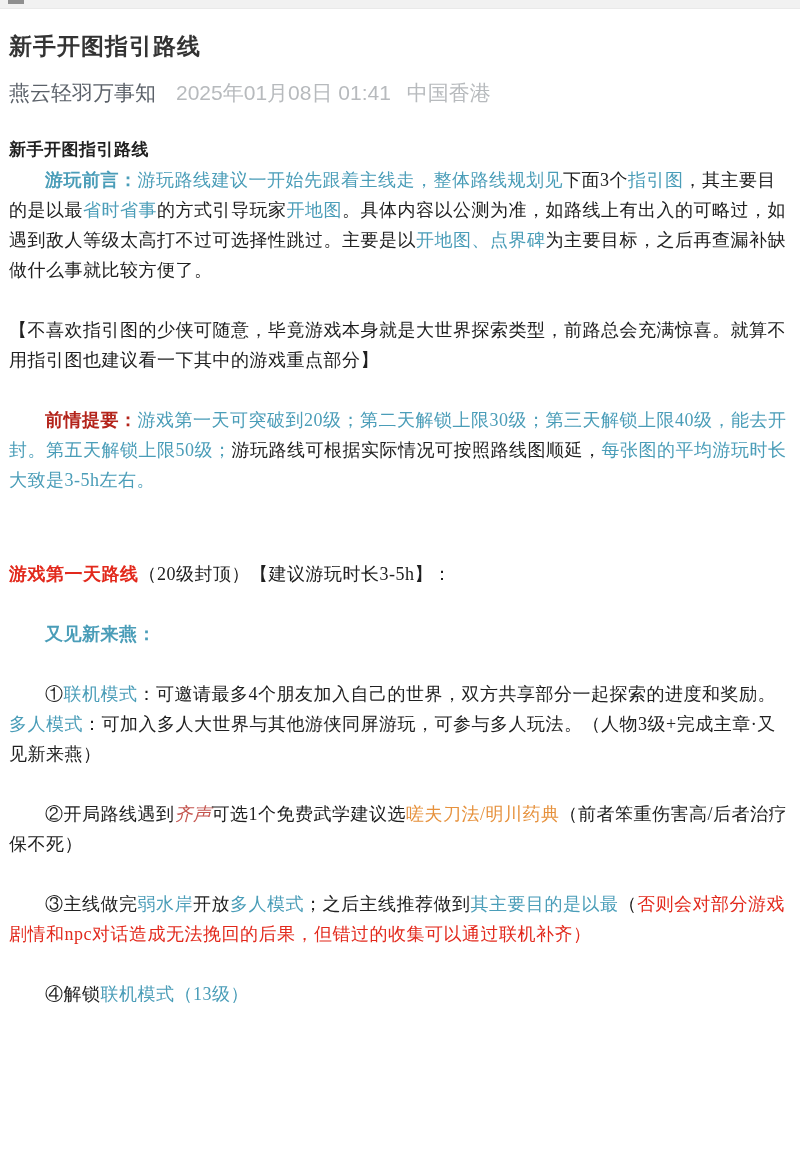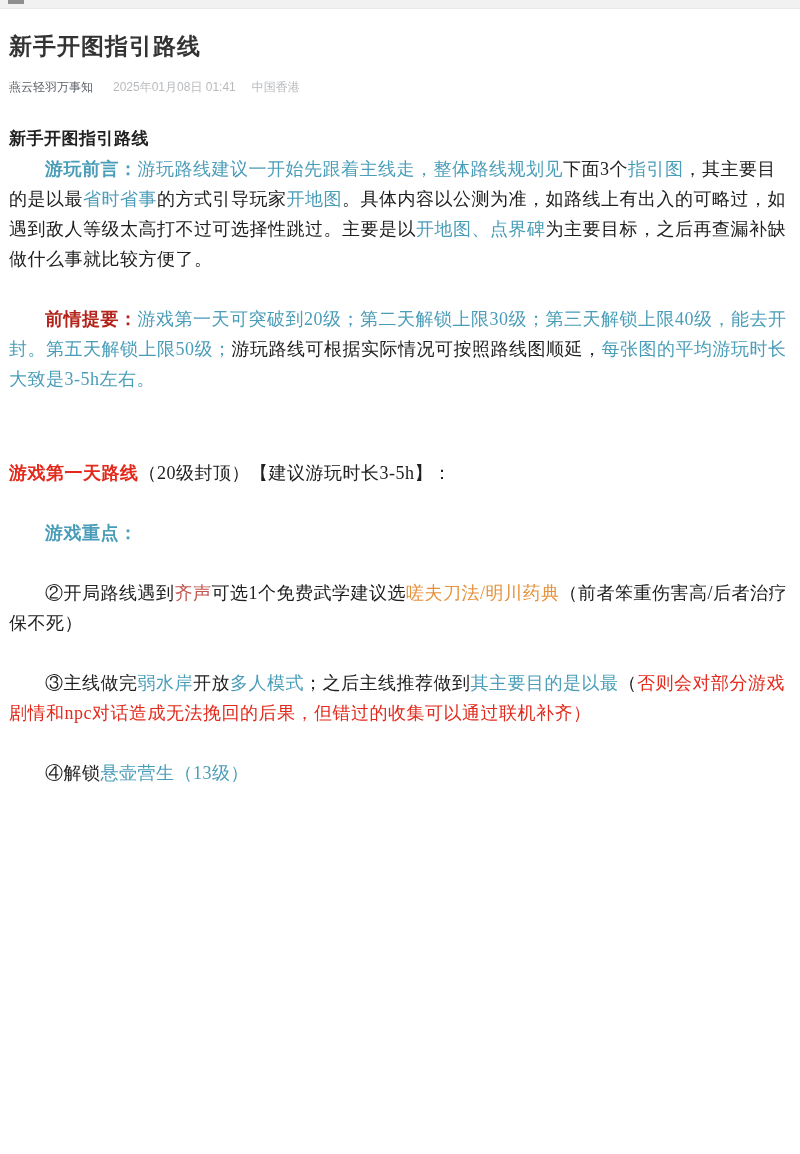--- a/index.html
+++ b/index.html
@@ -34,21 +34,21 @@
     font-family: "Liberation Sans", sans-serif;
     font-size: 23px;
     font-weight: 600;
     color: #333333;
     margin: 22px 0 0 0;
     letter-spacing: 1px;
   }
   .meta {
     margin-top: 17px;
     font-family: "Liberation Sans", sans-serif;
-    font-size: 12px;
+    font-size: 21px;
     white-space: nowrap;
   }
   .meta .author { color: var(--author); margin-right: 20px; cursor: pointer; }
   .meta .date   { color: var(--muted);  margin-right: 16px; }
   .meta .loc    { color: var(--muted); }
 
   .content {
     margin-top: 28px;
     font-size: 18px;
     line-height: 30px;
@@ -65,40 +65,42 @@
     font-size: 17px;
     letter-spacing: 0.5px;
   }
 
   .run-plain            { color: var(--text); }
   .run-blue             { color: var(--blue); }
   .run-blue-bold        { color: var(--blue); font-weight: bold; }
   .run-red-bold         { color: var(--dark_red); font-weight: bold; }
   .run-bright-red-bold  { color: var(--bright_red); font-weight: bold; }
   .run-bright-red       { color: var(--bright_red); }
-  .run-brick            { color: var(--brick); }
+  .run-brick            { color: var(--brick); font-style: italic; }
   .run-orange           { color: var(--orange); }
 </style>
 </head>
 <body>
 
 <div class="topbar">
   <div class="topbar-handle"></div>
 </div>
 
 <div class="article">
   <h1 class="page-title">新手开图指引路线</h1>
 
   <div class="meta">
     <span class="author">燕云轻羽万事知</span><span class="date">2025年01月08日 01:41</span><span class="loc">中国香港</span>
   </div>
 
   <div class="content" id="article-body">
       <p class="heading gap-tight"><span class="run-plain">新手开图指引路线</span></p>
       <p class="indent"><span class="run-blue-bold">游玩前言：</span><span class="run-blue">游玩路线建议一开始先跟着主线走，整体路线规划见</span><span class="run-plain">下面3个</span><span class="run-blue">指引图</span><span class="run-plain">，其主要目的是以最</span><span class="run-blue">省时省事</span><span class="run-plain">的方式引导玩家</span><span class="run-blue">开地图</span><span class="run-plain">。具体内容以公测为准，如路线上有出入的可略过，如遇到敌人等级太高打不过可选择性跳过。主要是以</span><span class="run-blue">开地图、点界碑</span><span class="run-plain">为主要目标，之后再查漏补缺做什么事就比较方便了。</span></p>
+      <p><span class="run-plain">【不喜欢指引图的少侠可随意，毕竟游戏本身就是大世界探索类型，前路总会充满惊喜。就算不用指引图也建议看一下其中的游戏重点部分】</span></p>
       <p class="indent gap-wide"><span class="run-red-bold">前情提要：</span><span class="run-blue">游戏第一天可突破到20级；第二天解锁上限30级；第三天解锁上限40级，能去开封。第五天解锁上限50级；</span><span class="run-plain">游玩路线可根据实际情况可按照路线图顺延，</span><span class="run-blue">每张图的平均游玩时长大致是3-5h左右。</span></p>
       <p><span class="run-bright-red-bold">游戏第一天路线</span><span class="run-plain">（20级封顶）【建议游玩时长3-5h】：</span></p>
-      <p class="indent"><span class="run-blue-bold">游戏重点：</span></p>
+      <p class="indent"><span class="run-blue-bold">又见新来燕：</span></p>
+      <p class="indent"><span class="run-plain">①</span><span class="run-blue">联机模式</span><span class="run-plain">：可邀请最多4个朋友加入自己的世界，双方共享部分一起探索的进度和奖励。</span><span class="run-blue">多人模式</span><span class="run-plain">：可加入多人大世界与其他游侠同屏游玩，可参与多人玩法。（人物3级+完成主章·又见新来燕）</span></p>
       <p class="indent"><span class="run-plain">②开局路线遇到</span><span class="run-brick">齐声</span><span class="run-plain">可选1个免费武学建议选</span><span class="run-orange">嗟夫刀法/明川药典</span><span class="run-plain">（前者笨重伤害高/后者治疗保不死）</span></p>
       <p class="indent"><span class="run-plain">③主线做完</span><span class="run-blue">弱水岸</span><span class="run-plain">开放</span><span class="run-blue">多人模式</span><span class="run-plain">；之后主线推荐做到</span><span class="run-blue">其主要目的是以最</span><span class="run-plain">（</span><span class="run-bright-red">否则会对部分游戏剧情和npc对话造成无法挽回的后果，但错过的收集可以通过联机补齐）</span></p>
-      <p class="indent"><span class="run-plain">④解锁</span><span class="run-blue">悬壶营生（13级）</span></p>
+      <p class="indent"><span class="run-plain">④解锁</span><span class="run-blue">联机模式（13级）</span></p>
     </div>
 </div>
 
 </body></html>

